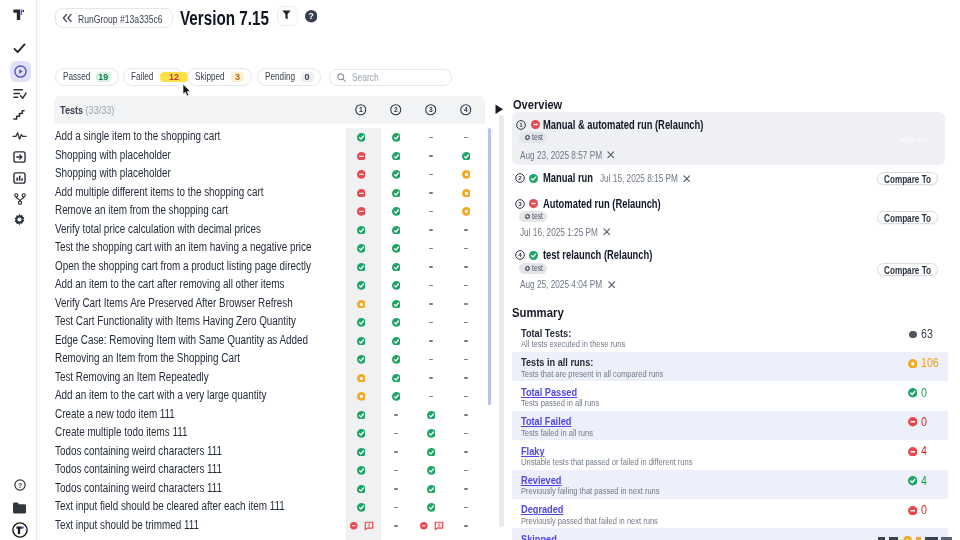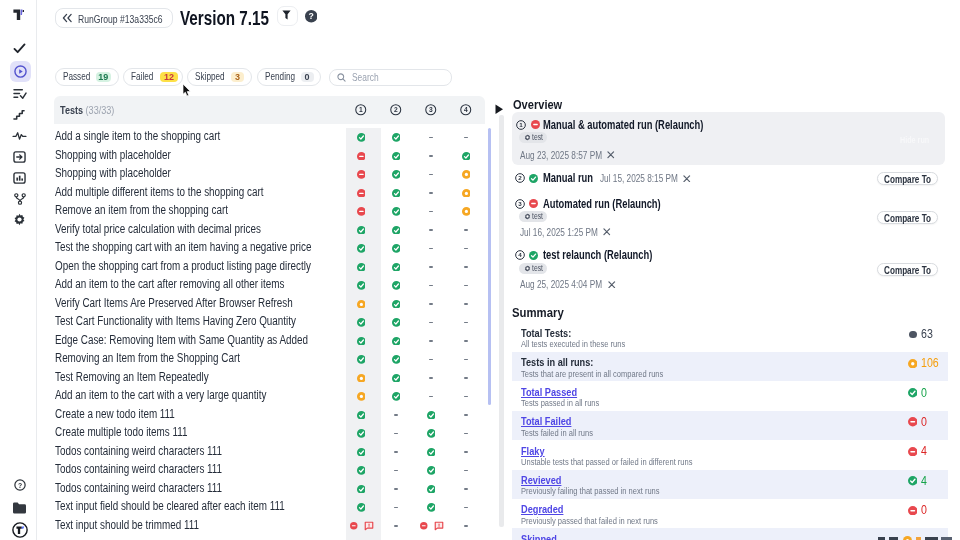--- a/index.html
+++ b/index.html
@@ -84,21 +84,21 @@
   </svg>
 <svg class="ab" style="left:304.8px;top:10.3px" width="12.5" height="12.5" viewBox="0 0 18 18">
 <circle cx="9" cy="9" r="9" fill="#39414e"></circle>
 <text x="9" y="13.6" text-anchor="middle" font-size="12.5" font-weight="bold" fill="#fff" font-family="Liberation Sans">?</text>
   </svg>
 <div class="pill" style="left:55px;top:67.5px;width:63.5px"></div>
 <div class="ab" style="left:63px;top:71px;font-size:10.5px;font-weight:normal;color:#3a4250;white-space:nowrap;transform:scaleX(0.78);transform-origin:0 50%;line-height:1.1;">Passed</div>
 <div class="ab badge" style="left:95.5px;top:71.5px;width:15.5px;background:#d5f2e2;color:#1d7a50">19</div>
 <div class="pill" style="left:122.5px;top:67.5px;width:60px"></div>
 <div class="ab" style="left:130.5px;top:71px;font-size:10.5px;font-weight:normal;color:#3a4250;white-space:nowrap;transform:scaleX(0.78);transform-origin:0 50%;line-height:1.1;">Failed</div>
-<div class="ab badge" style="left:160.0px;top:71.5px;width:18px;background:#fde047;color:#c8393f">12</div>
+<div class="ab badge" style="left:160.0px;top:71.5px;width:28px;background:#fde047;color:#c8393f">12</div>
 <div class="pill" style="left:187px;top:67.5px;width:64.5px"></div>
 <div class="ab" style="left:195px;top:71px;font-size:10.5px;font-weight:normal;color:#3a4250;white-space:nowrap;transform:scaleX(0.78);transform-origin:0 50%;line-height:1.1;">Skipped</div>
 <div class="ab badge" style="left:231.0px;top:71.5px;width:13px;background:#fceecd;color:#ad651c">3</div>
 <div class="pill" style="left:256.5px;top:67.5px;width:64px"></div>
 <div class="ab" style="left:264.5px;top:71px;font-size:10.5px;font-weight:normal;color:#3a4250;white-space:nowrap;transform:scaleX(0.78);transform-origin:0 50%;line-height:1.1;">Pending</div>
 <div class="ab badge" style="left:300.5px;top:71.5px;width:13px;background:#eceef1;color:#3a4250">0</div>
 <div class="ab" style="left:329px;top:68.5px;width:123px;height:17px;border:1px solid #e3e6ea;border-radius:8px;background:#fff"></div>
 <svg class="ab" style="left:337px;top:72.5px" width="9" height="9" viewBox="0 0 10 10">
 <circle cx="4.2" cy="4.2" r="3.2" fill="none" stroke="#8a93a1" stroke-width="1.2"></circle>
 <path d="M6.6 6.6 L9 9" stroke="#8a93a1" stroke-width="1.2" stroke-linecap="round"></path>

